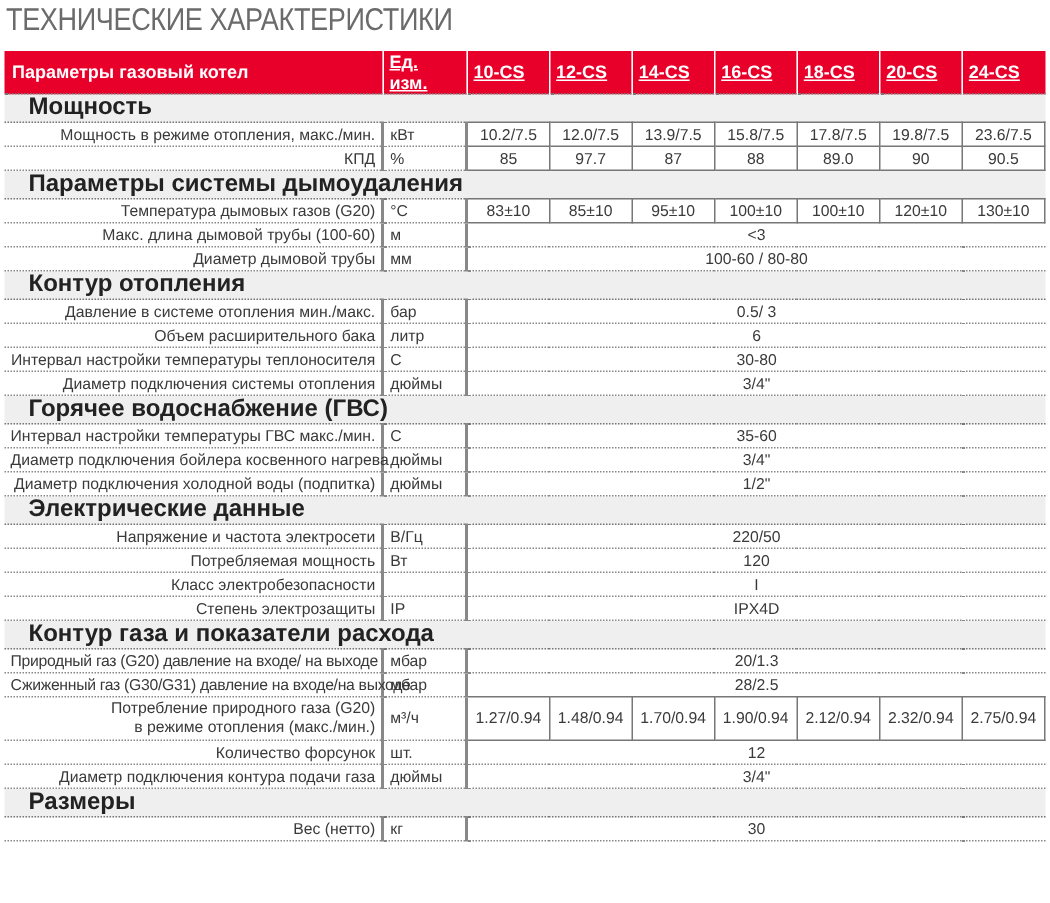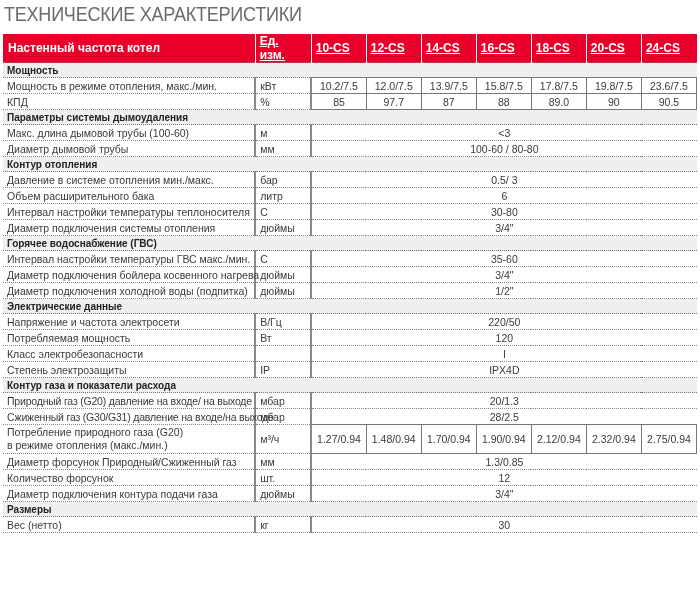--- a/index.html
+++ b/index.html
@@ -5,23 +5,23 @@
   html, body { margin:0; padding:0; background:#ffffff; }
   body { width:700px; height:602px; overflow:hidden; font-family:"Liberation Sans", sans-serif; color:#3a3a3a; }
   .title { position:absolute; left:4px; top:2px; font-size:21px; color:#6b6b6b; letter-spacing:-0.3px; transform:scaleX(0.86); transform-origin:left top; white-space:nowrap; }
   table { position:absolute; left:3px; top:34px; border-collapse:collapse; width:694px; table-layout:fixed; font-size:10.5px; }
   col.c-name { width:252px; }
   col.c-unit { width:56px; }
   col.c-model { width:55px; }
   thead th { background:#e8002b; color:#ffffff; font-weight:bold; height:22px; padding:0 4px; font-size:12px; border-left:1px solid #ffffff; }
   thead th:first-child { text-align:left; border-left:none; padding-left:5px; }
   thead th.model, thead th.unit { text-align:left;text-decoration:underline; }
-  tr.section td { background:#efeff0; font-weight:bold; color:#222; height:14px; padding:0 4px; font-size:10px; border-top:1px dotted #777; border-bottom:1px dotted #777; }
+  tr.section td { background:#efeff0; font-weight:bold; color:#222; height:14px; padding:0 16px; font-size:16px; border-top:1px dotted #777; border-bottom:1px dotted #777; }
   tr.row td { height:15px; padding:0 4px; border-bottom:1px dotted #888; white-space:nowrap; }
-  tr.row td.name { text-align:left; }
+  tr.row td.name { text-align:right; }
   tr.row td.unit { text-align:left; border-left:2px solid #888; border-right:2px solid #888; }
   tr.row td.val { text-align:center; border-left:1px solid #777; border-right:1px solid #777; border-top:1px solid #777; border-bottom:1px solid #777; }
   tr.row td.span { text-align:center; }
   tr.row.tall td { height:28px; line-height:13px; }
   tr.row td .l2 { display:block; }
   .compact { letter-spacing:-0.2px; }
 </style>
 </head>
 <body>
 
@@ -34,21 +34,21 @@
     <col class="c-model">
       <col class="c-model">
       <col class="c-model">
       <col class="c-model">
       <col class="c-model">
       <col class="c-model">
       <col class="c-model">
   </colgroup>
   <thead>
     <tr>
-      <th>Настенный частота котел</th>
+      <th>Параметры газовый котел</th>
       <th class="unit">Ед. изм.</th>
       <th class="model">10-CS</th>
       <th class="model">12-CS</th>
       <th class="model">14-CS</th>
       <th class="model">16-CS</th>
       <th class="model">18-CS</th>
       <th class="model">20-CS</th>
       <th class="model">24-CS</th>
     </tr>
   </thead>
@@ -75,20 +75,31 @@
         <td class="val">87</td>
         <td class="val">88</td>
         <td class="val">89.0</td>
         <td class="val">90</td>
         <td class="val">90.5</td>
       </tr>
       <tr class="section">
         <td colspan="9">Параметры системы дымоудаления</td>
       </tr>
       <tr class="row">
+        <td class="name"><span>Температура дымовых газов (G20)</span></td>
+        <td class="unit">°C</td>
+        <td class="val">83±10</td>
+        <td class="val">85±10</td>
+        <td class="val">95±10</td>
+        <td class="val">100±10</td>
+        <td class="val">100±10</td>
+        <td class="val">120±10</td>
+        <td class="val">130±10</td>
+      </tr>
+      <tr class="row">
         <td class="name"><span>Макс. длина дымовой трубы (100-60)</span></td>
         <td class="unit">м</td>
         <td class="span" colspan="7">&lt;3</td>
       </tr>
       <tr class="row">
         <td class="name"><span>Диаметр дымовой трубы</span></td>
         <td class="unit">мм</td>
         <td class="span" colspan="7">100-60 / 80-80</td>
       </tr>
       <tr class="section">
@@ -173,25 +184,20 @@
         <td class="unit">м³/ч</td>
         <td class="val">1.27/0.94</td>
         <td class="val">1.48/0.94</td>
         <td class="val">1.70/0.94</td>
         <td class="val">1.90/0.94</td>
         <td class="val">2.12/0.94</td>
         <td class="val">2.32/0.94</td>
         <td class="val">2.75/0.94</td>
       </tr>
       <tr class="row">
-        <td class="name"><span>Диаметр форсунок Природный/Сжиженный газ</span></td>
-        <td class="unit">мм</td>
-        <td class="span" colspan="7">1.3/0.85</td>
-      </tr>
-      <tr class="row">
         <td class="name"><span>Количество форсунок</span></td>
         <td class="unit">шт.</td>
         <td class="span" colspan="7">12</td>
       </tr>
       <tr class="row">
         <td class="name"><span>Диаметр подключения контура подачи газа</span></td>
         <td class="unit">дюймы</td>
         <td class="span" colspan="7">3/4"</td>
       </tr>
       <tr class="section">

